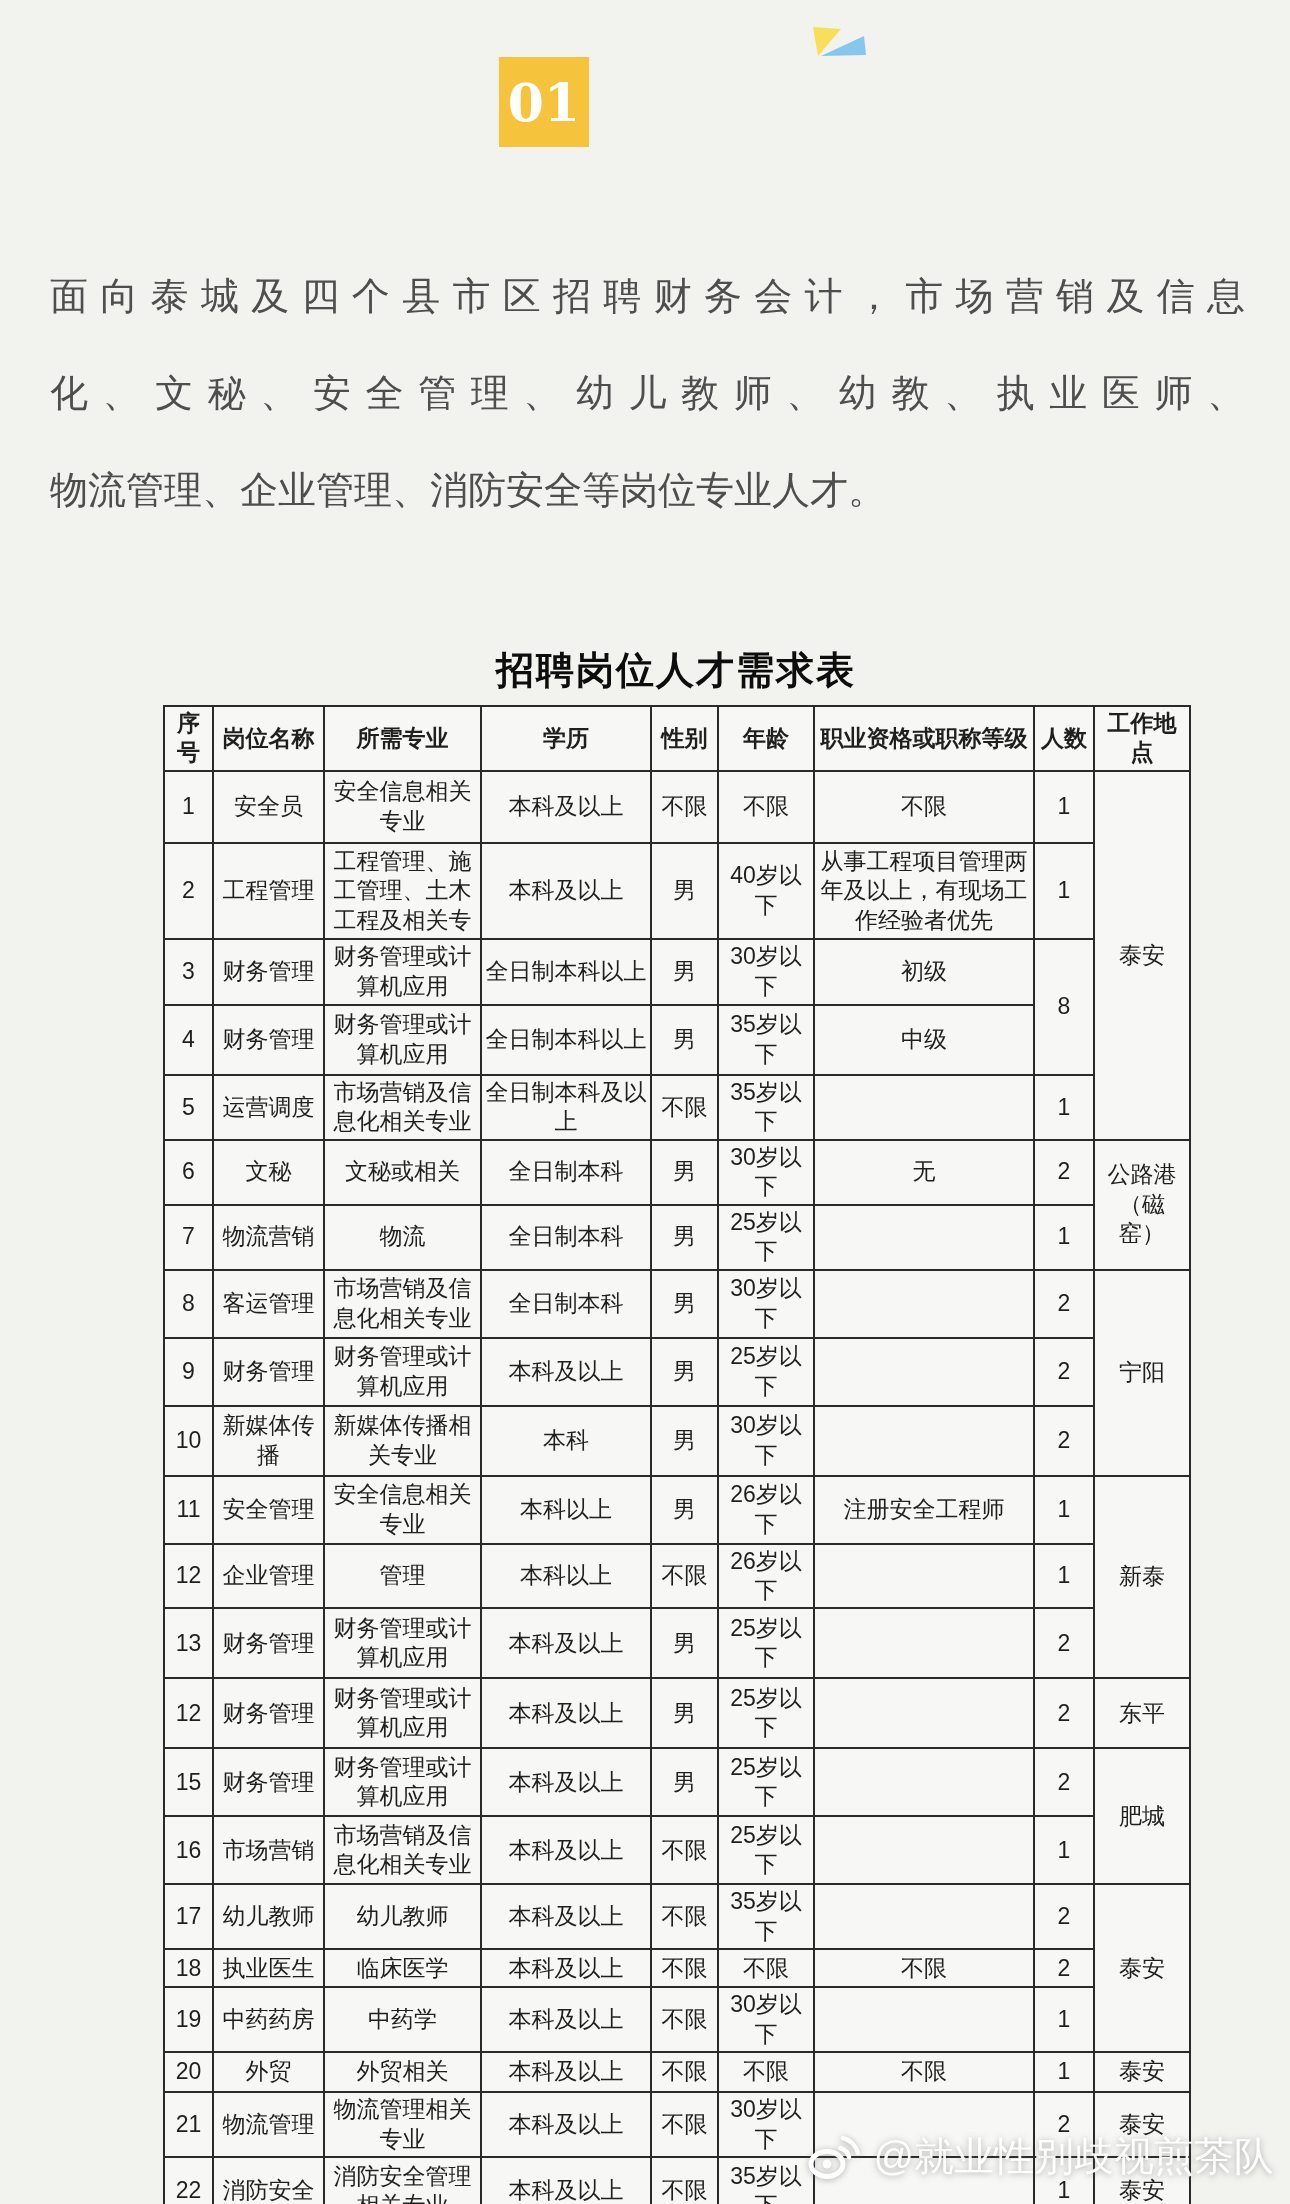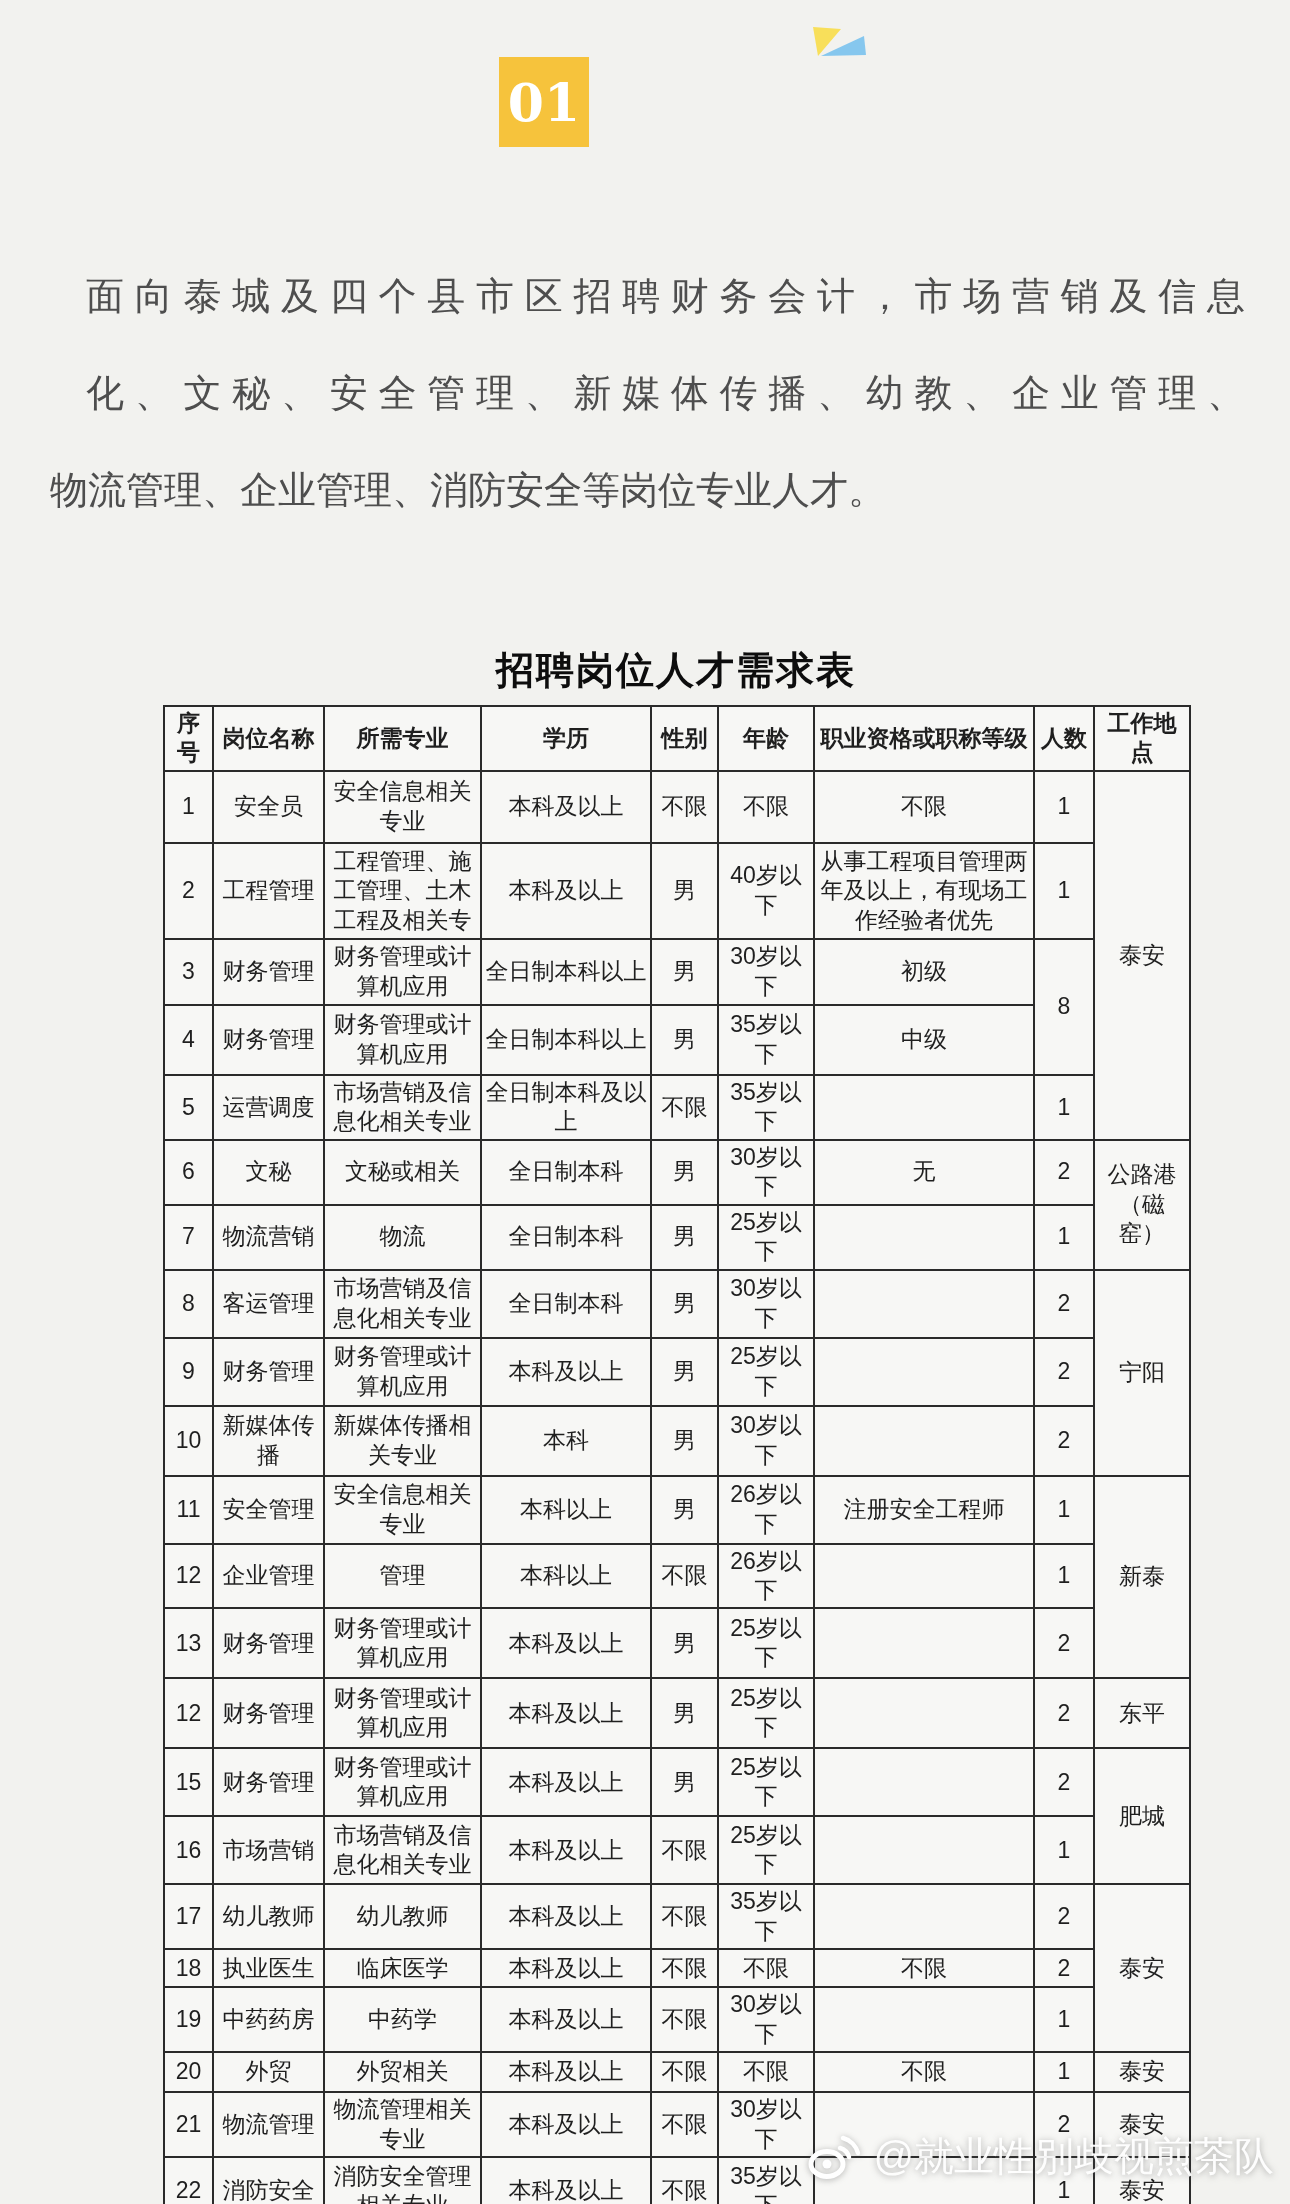--- a/index.html
+++ b/index.html
@@ -23,21 +23,20 @@
     font-weight:700;font-size:54px;letter-spacing:3px;
   }
   .corner-tris{position:absolute;top:22px;left:806px;width:64px;height:38px;}
   
   .intro{position:absolute;top:248px;left:50px;width:1195px;color:#4e4e4e;font-size:38px;}
   .intro .line{height:97px;line-height:97px;white-space:nowrap;}
   .intro .line.justify{
     white-space:normal;
     text-align:justify;
     text-align-last:justify;
-    margin-left:36px;
   }
   
   .table-sec{position:absolute;top:645px;left:163px;width:1026px;}
   .tbl-title{
     text-align:center;font-family:"DejaVu Serif","Liberation Serif",serif;
     font-weight:700;font-size:38px;color:#0d0d0d;letter-spacing:2px;
     margin-bottom:9px;
   }
   table.req{border-collapse:collapse;table-layout:fixed;width:1026px;background:#f7f7f5;}
   table.req th,table.req td{
@@ -65,21 +64,21 @@
 <div class="badge-wrap">
   <div class="badge-num">01</div>
 </div>
 <svg class="corner-tris" viewBox="0 0 64 38" xmlns="http://www.w3.org/2000/svg">
   <polygon points="12,34 7,5 35,7" fill="#f8df5a"></polygon>
   <polygon points="15,34 58,14 60,33" fill="#86c7ee"></polygon>
 </svg>
 
 <div class="intro">
   <div class="line justify">面向泰城及四个县市区招聘财务会计，市场营销及信息</div>
-  <div class="line justify">化、文秘、安全管理、新媒体传播、幼教、企业管理、</div>
+  <div class="line justify">化、文秘、安全管理、幼儿教师、幼教、执业医师、</div>
   <div class="line">物流管理、企业管理、消防安全等岗位专业人才。</div>
 </div>
 
 <div class="table-sec">
   <div class="tbl-title">招聘岗位人才需求表</div>
   <table class="req">
     <colgroup>
       <col style="width:49px">
         <col style="width:111px">
         <col style="width:157px">

